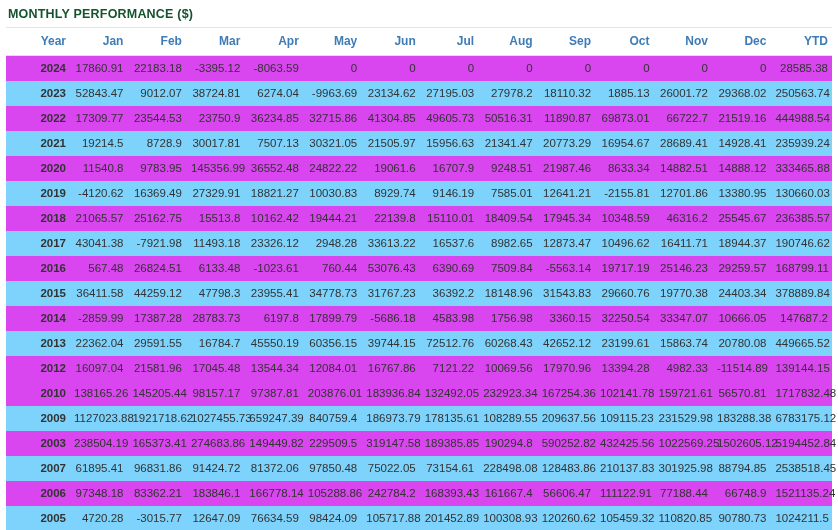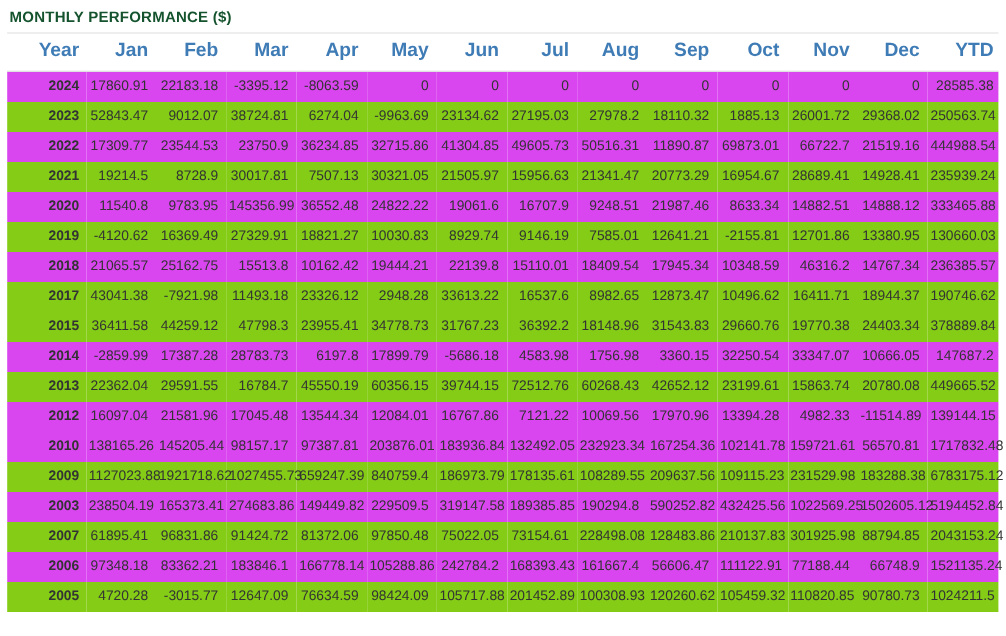--- a/index.html
+++ b/index.html
@@ -35,21 +35,21 @@
   table.perf {
     border-collapse: collapse;
     width: 826px;
     margin: 0 6px;
     table-layout: fixed;
     font-size: 11.5px;
   }
   table.perf th {
     color: #3f7cb6;
     font-weight: bold;
-    font-size: 16px;
+    font-size: 12px;
     text-align: right;
     padding: 6px 7px 7px 2px;
     border-bottom: 1px solid #e0e0e0;
     white-space: nowrap;
   }
   table.perf th.col-year,
   table.perf td.col-year {
     width: 58px;
     text-align: right;
     padding-right: 6px;
@@ -67,21 +67,21 @@
     line-height: 13px;
   }
   table.perf td.col-year {
     font-weight: bold;
     color: #333333;
   }
   table.perf tbody tr.odd {
     background: #d946ef;
   }
   table.perf tbody tr.even {
-    background: #84cc16;
+    background: #7dd3fc;
   }
   .neg {
     color: #e8463c;
   }
 </style>
 </head>
 <body>
 
 <div class="panel">
   <div class="panel-title">MONTHLY PERFORMANCE ($)</div>
@@ -208,39 +208,55 @@
           <td>25162.75</td>
           <td>15513.8</td>
           <td>10162.42</td>
           <td>19444.21</td>
           <td>22139.8</td>
           <td>15110.01</td>
           <td>18409.54</td>
           <td>17945.34</td>
           <td>10348.59</td>
           <td>46316.2</td>
-          <td>14767.34</td>
+          <td>25545.67</td>
           <td class="col-ytd">236385.57</td>
         </tr>
         <tr class="even">
           <td class="col-year">2017</td>
           <td>43041.38</td>
           <td class="neg">-7921.98</td>
           <td>11493.18</td>
           <td>23326.12</td>
           <td>2948.28</td>
           <td>33613.22</td>
           <td>16537.6</td>
           <td>8982.65</td>
           <td>12873.47</td>
           <td>10496.62</td>
           <td>16411.71</td>
           <td>18944.37</td>
           <td class="col-ytd">190746.62</td>
         </tr>
+        <tr class="odd">
+          <td class="col-year">2016</td>
+          <td>567.48</td>
+          <td>26824.51</td>
+          <td>6133.48</td>
+          <td class="neg">-1023.61</td>
+          <td>760.44</td>
+          <td>53076.43</td>
+          <td>6390.69</td>
+          <td>7509.84</td>
+          <td class="neg">-5563.14</td>
+          <td>19717.19</td>
+          <td>25146.23</td>
+          <td>29259.57</td>
+          <td class="col-ytd">168799.11</td>
+        </tr>
         <tr class="even">
           <td class="col-year">2015</td>
           <td>36411.58</td>
           <td>44259.12</td>
           <td>47798.3</td>
           <td>23955.41</td>
           <td>34778.73</td>
           <td>31767.23</td>
           <td>36392.2</td>
           <td>18148.96</td>
@@ -353,21 +369,21 @@
           <td>91424.72</td>
           <td>81372.06</td>
           <td>97850.48</td>
           <td>75022.05</td>
           <td>73154.61</td>
           <td>228498.08</td>
           <td>128483.86</td>
           <td>210137.83</td>
           <td>301925.98</td>
           <td>88794.85</td>
-          <td class="col-ytd">2043153.24</td>
+          <td class="col-ytd">2538518.45</td>
         </tr>
         <tr class="odd">
           <td class="col-year">2006</td>
           <td>97348.18</td>
           <td>83362.21</td>
           <td>183846.1</td>
           <td>166778.14</td>
           <td>105288.86</td>
           <td>242784.2</td>
           <td>168393.43</td>

